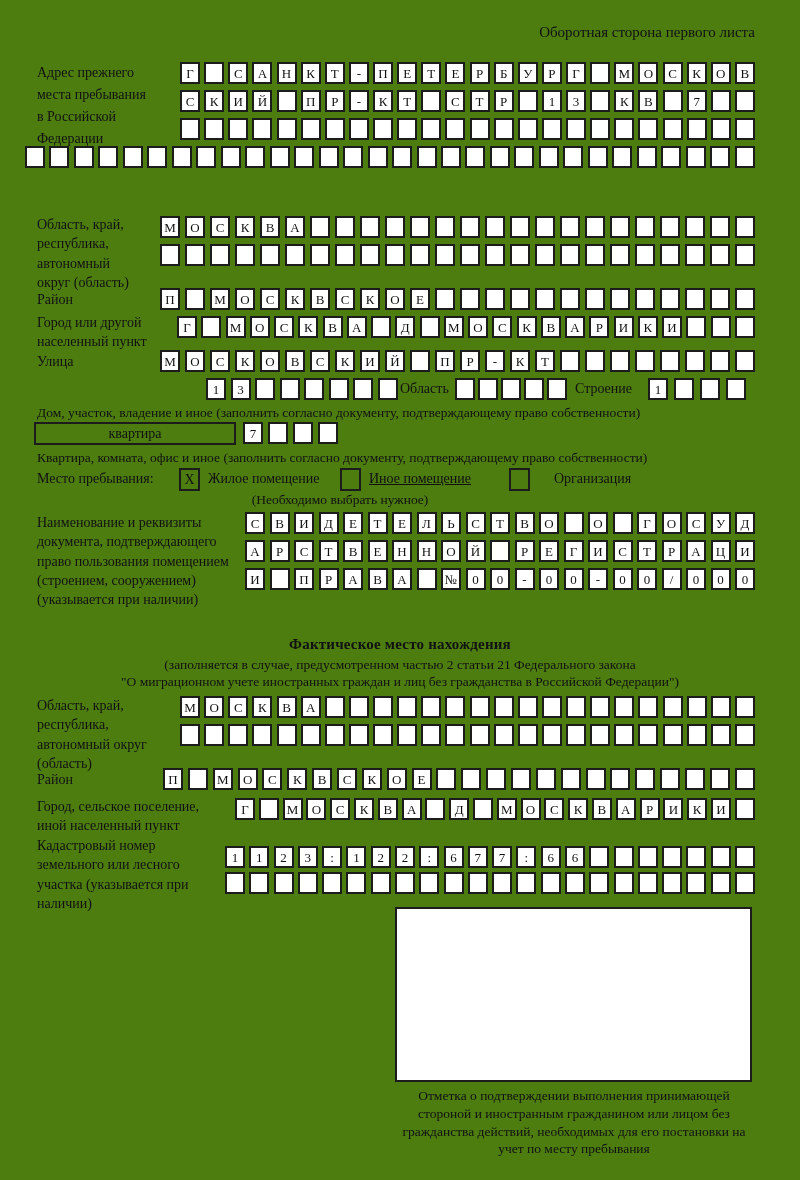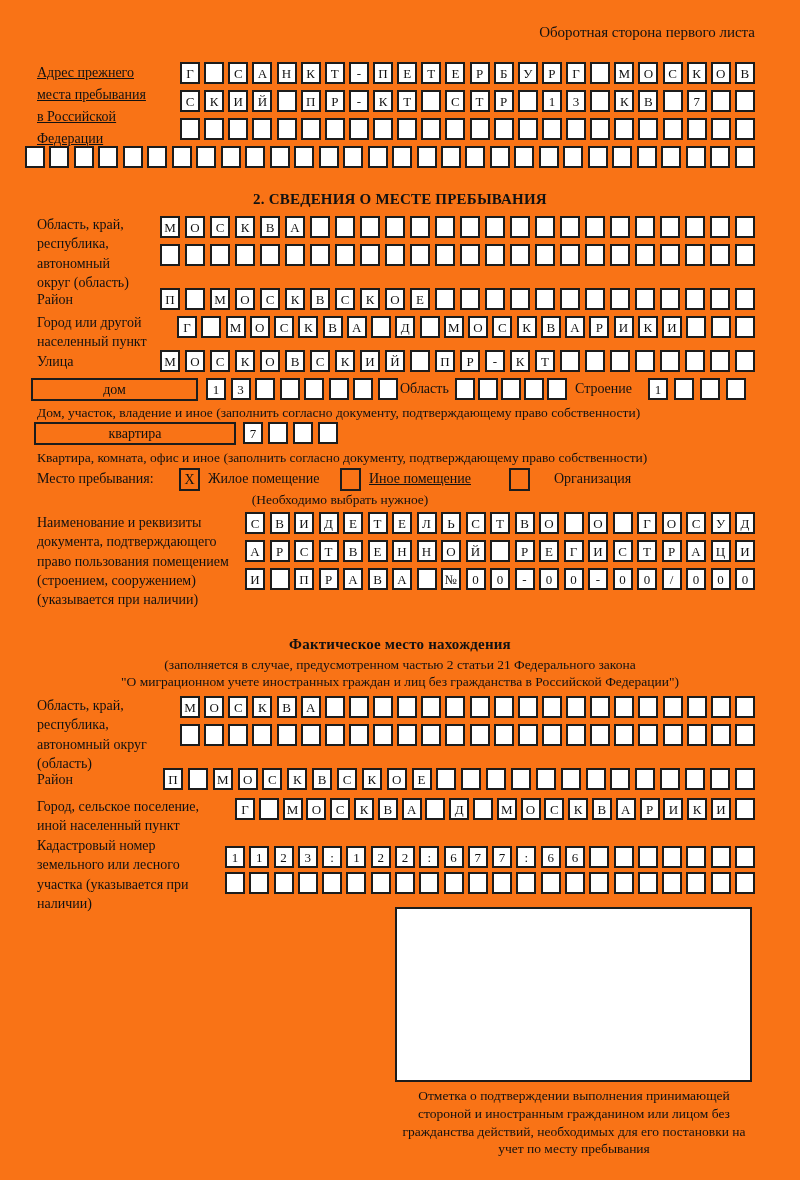--- a/index.html
+++ b/index.html
@@ -1,26 +1,26 @@
 <!DOCTYPE html>
 <html><head>
 <meta charset="utf-8">
 <style>
   html,body{margin:0;padding:0;background:#ffffff;}
   .page{
     position:relative;
     width:800px;height:1180px;
-    background:#f97316;
+    background:#4d7c0f;
     font-family:"Liberation Serif","DejaVu Serif",serif;
     color:#111;
     overflow:hidden;
   }
   .abs{position:absolute;}
   .lbl{font-size:14px;line-height:1.38;color:#111;}
-  .lbl-loose{line-height:1.58;text-decoration:underline;}
+  .lbl-loose{line-height:1.58;}
   .caption{font-size:13.5px;text-align:center;width:800px;left:0;}
   .title{font-size:15px;font-weight:bold;text-align:center;width:800px;left:0;letter-spacing:.2px;}
   .right-note{font-size:15px;text-align:right;width:755px;left:0;}
   .cells{display:flex;justify-content:space-between;}
   .cell{
     width:20px;height:22px;box-sizing:border-box;
     border:2px solid #1c1c1c;background:#fff;
     display:flex;align-items:center;justify-content:center;
     font-size:13px;line-height:1;flex:0 0 auto;
   }
@@ -149,21 +149,20 @@
       <span class="cell">&nbsp;</span>
       <span class="cell">&nbsp;</span>
       <span class="cell">&nbsp;</span>
       <span class="cell">&nbsp;</span>
       <span class="cell">&nbsp;</span>
       <span class="cell">&nbsp;</span>
       <span class="cell">&nbsp;</span>
       <span class="cell">&nbsp;</span>
     </div>
 
-  <div class="abs title" style="top:191px;">2. СВЕДЕНИЯ О МЕСТЕ ПРЕБЫВАНИЯ</div>
 
   <div class="abs lbl" style="left:37px;top:215px;width:105px;">Область, край, республика, автономный округ (область)</div>
   <div class="abs cells" style="left:160px;top:216px;width:595px;">
       <span class="cell">М</span>
       <span class="cell">О</span>
       <span class="cell">С</span>
       <span class="cell">К</span>
       <span class="cell">В</span>
       <span class="cell">А</span>
       <span class="cell">&nbsp;</span>
@@ -289,21 +288,20 @@
       <span class="cell">&nbsp;</span>
       <span class="cell">&nbsp;</span>
       <span class="cell">&nbsp;</span>
       <span class="cell">&nbsp;</span>
       <span class="cell">&nbsp;</span>
       <span class="cell">&nbsp;</span>
       <span class="cell">&nbsp;</span>
       <span class="cell">&nbsp;</span>
     </div>
 
-  <div class="abs longbox" style="left:31px;top:378px;width:167px;">дом</div>
   <div class="abs cells" style="left:206px;top:378px;width:192px;">
       <span class="cell">1</span>
       <span class="cell">3</span>
       <span class="cell">&nbsp;</span>
       <span class="cell">&nbsp;</span>
       <span class="cell">&nbsp;</span>
       <span class="cell">&nbsp;</span>
       <span class="cell">&nbsp;</span>
       <span class="cell">&nbsp;</span>
     </div>

